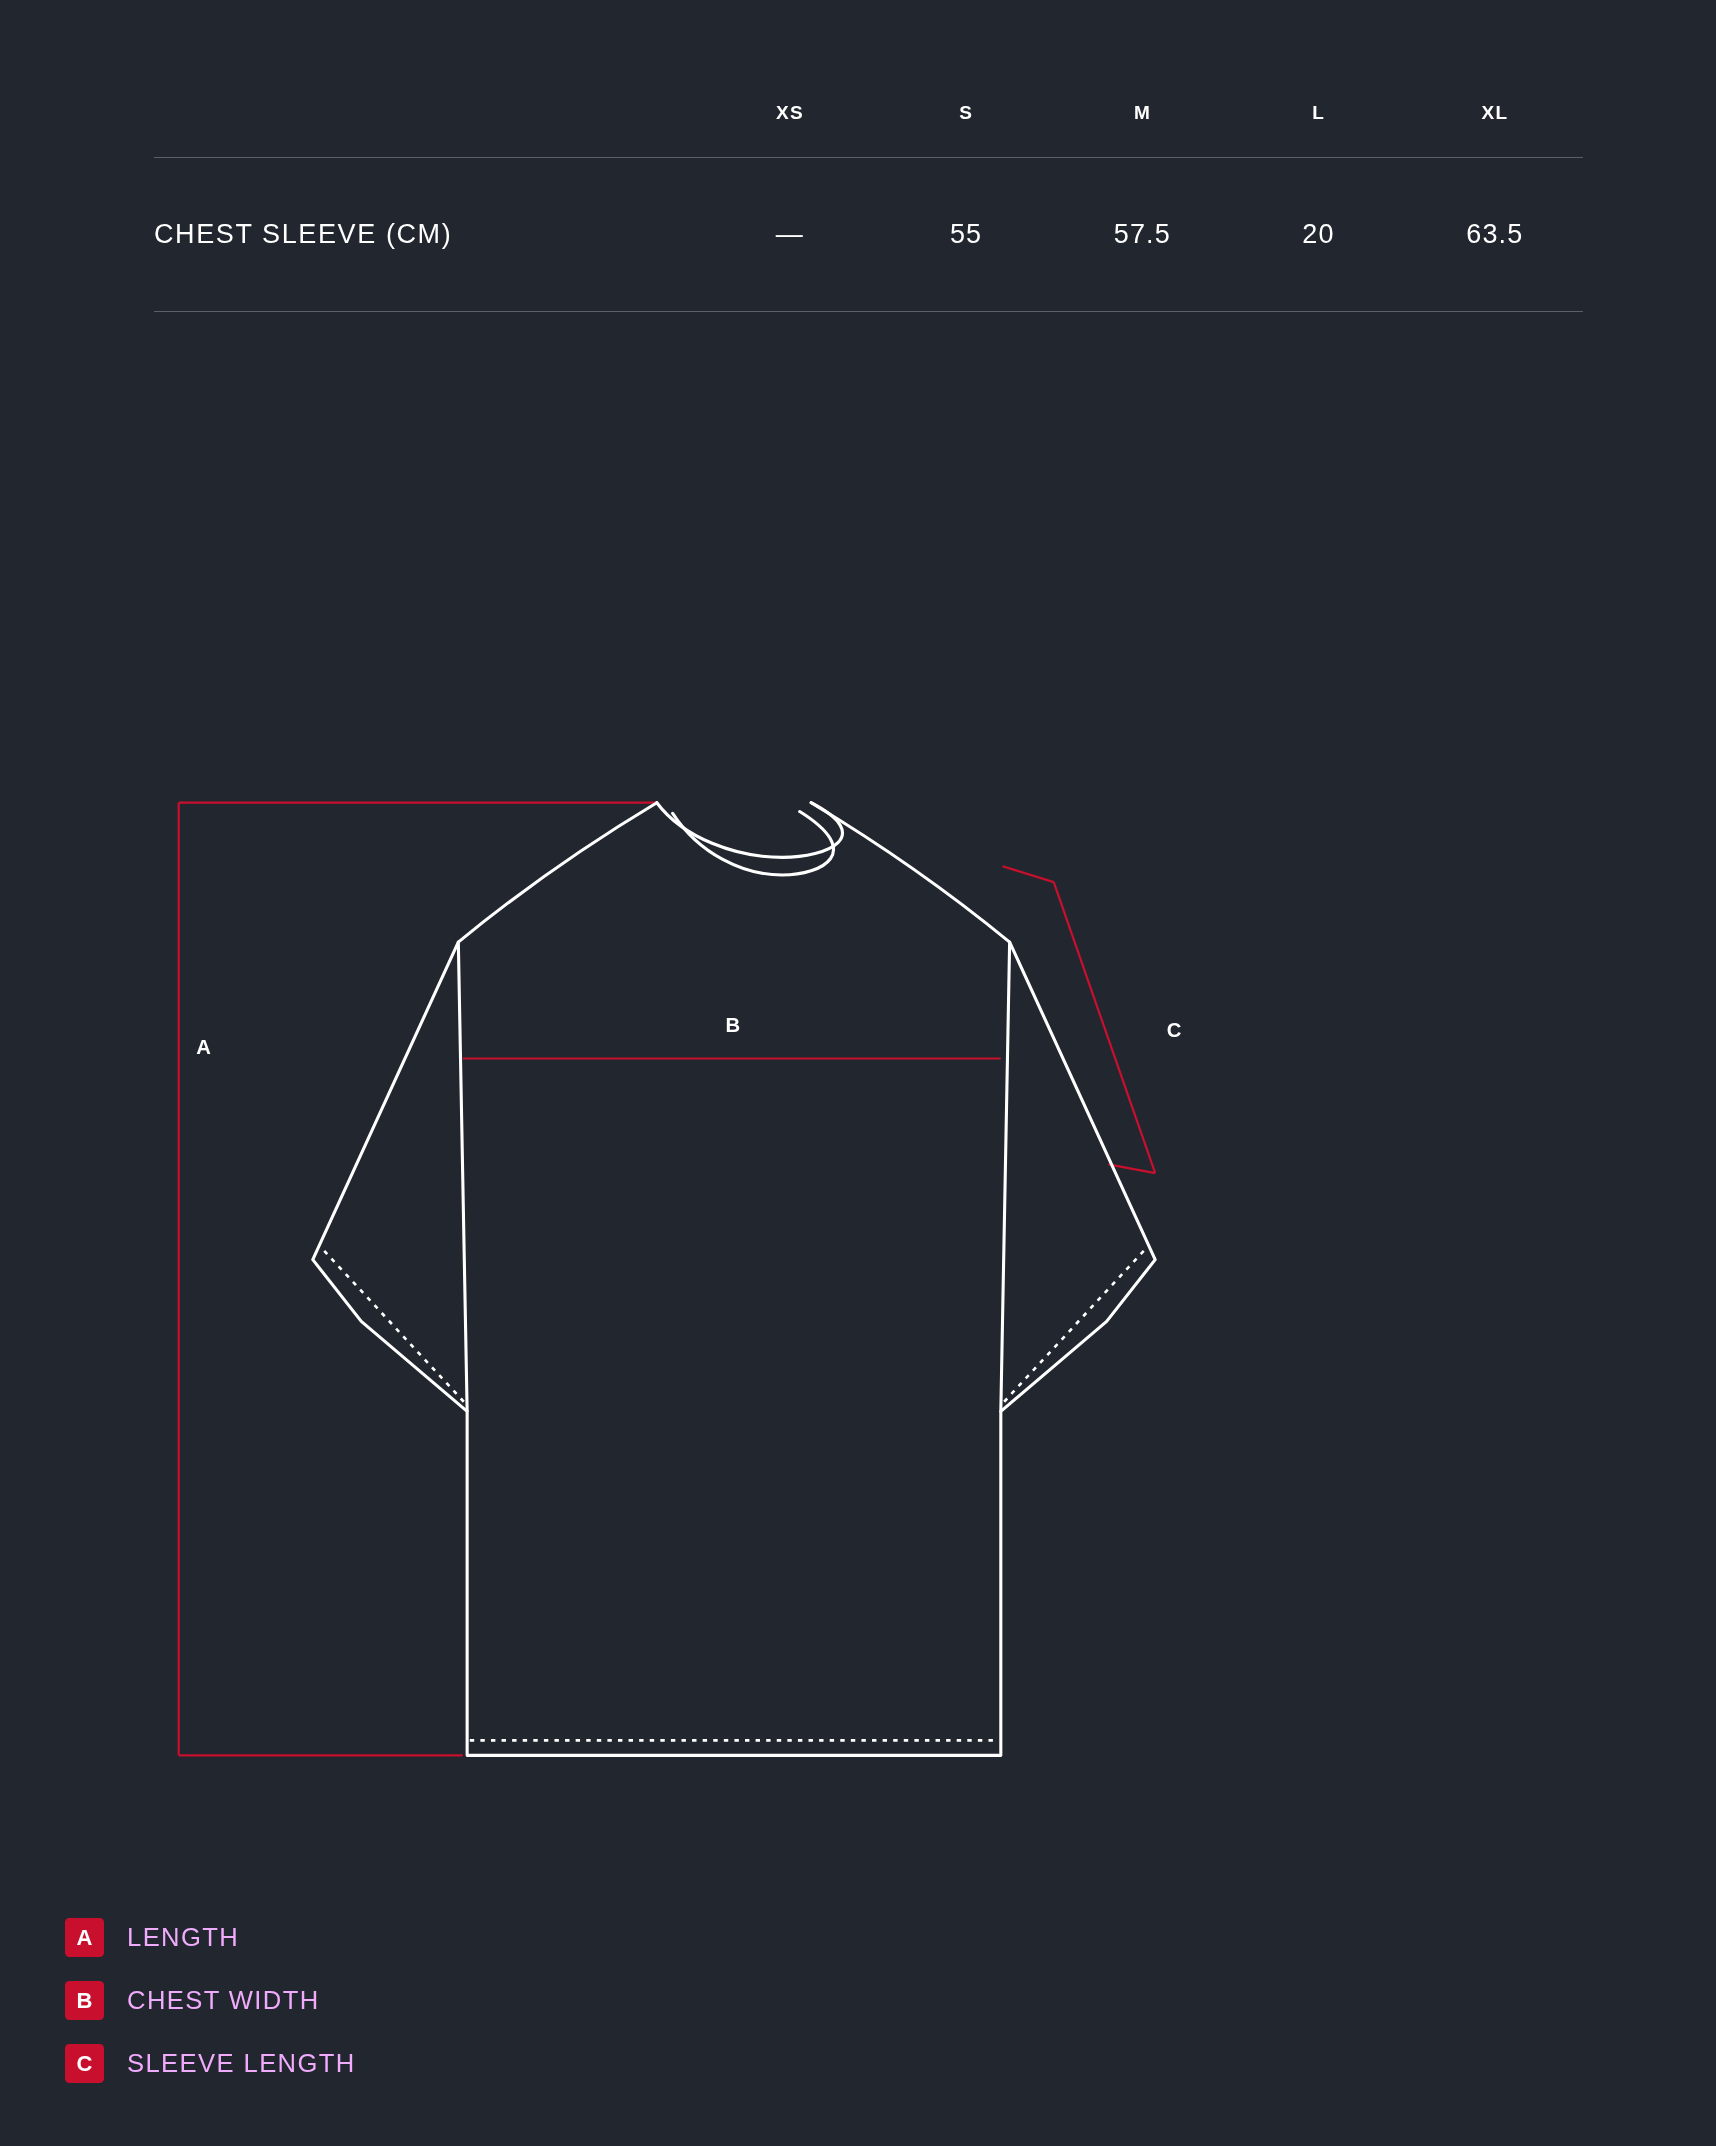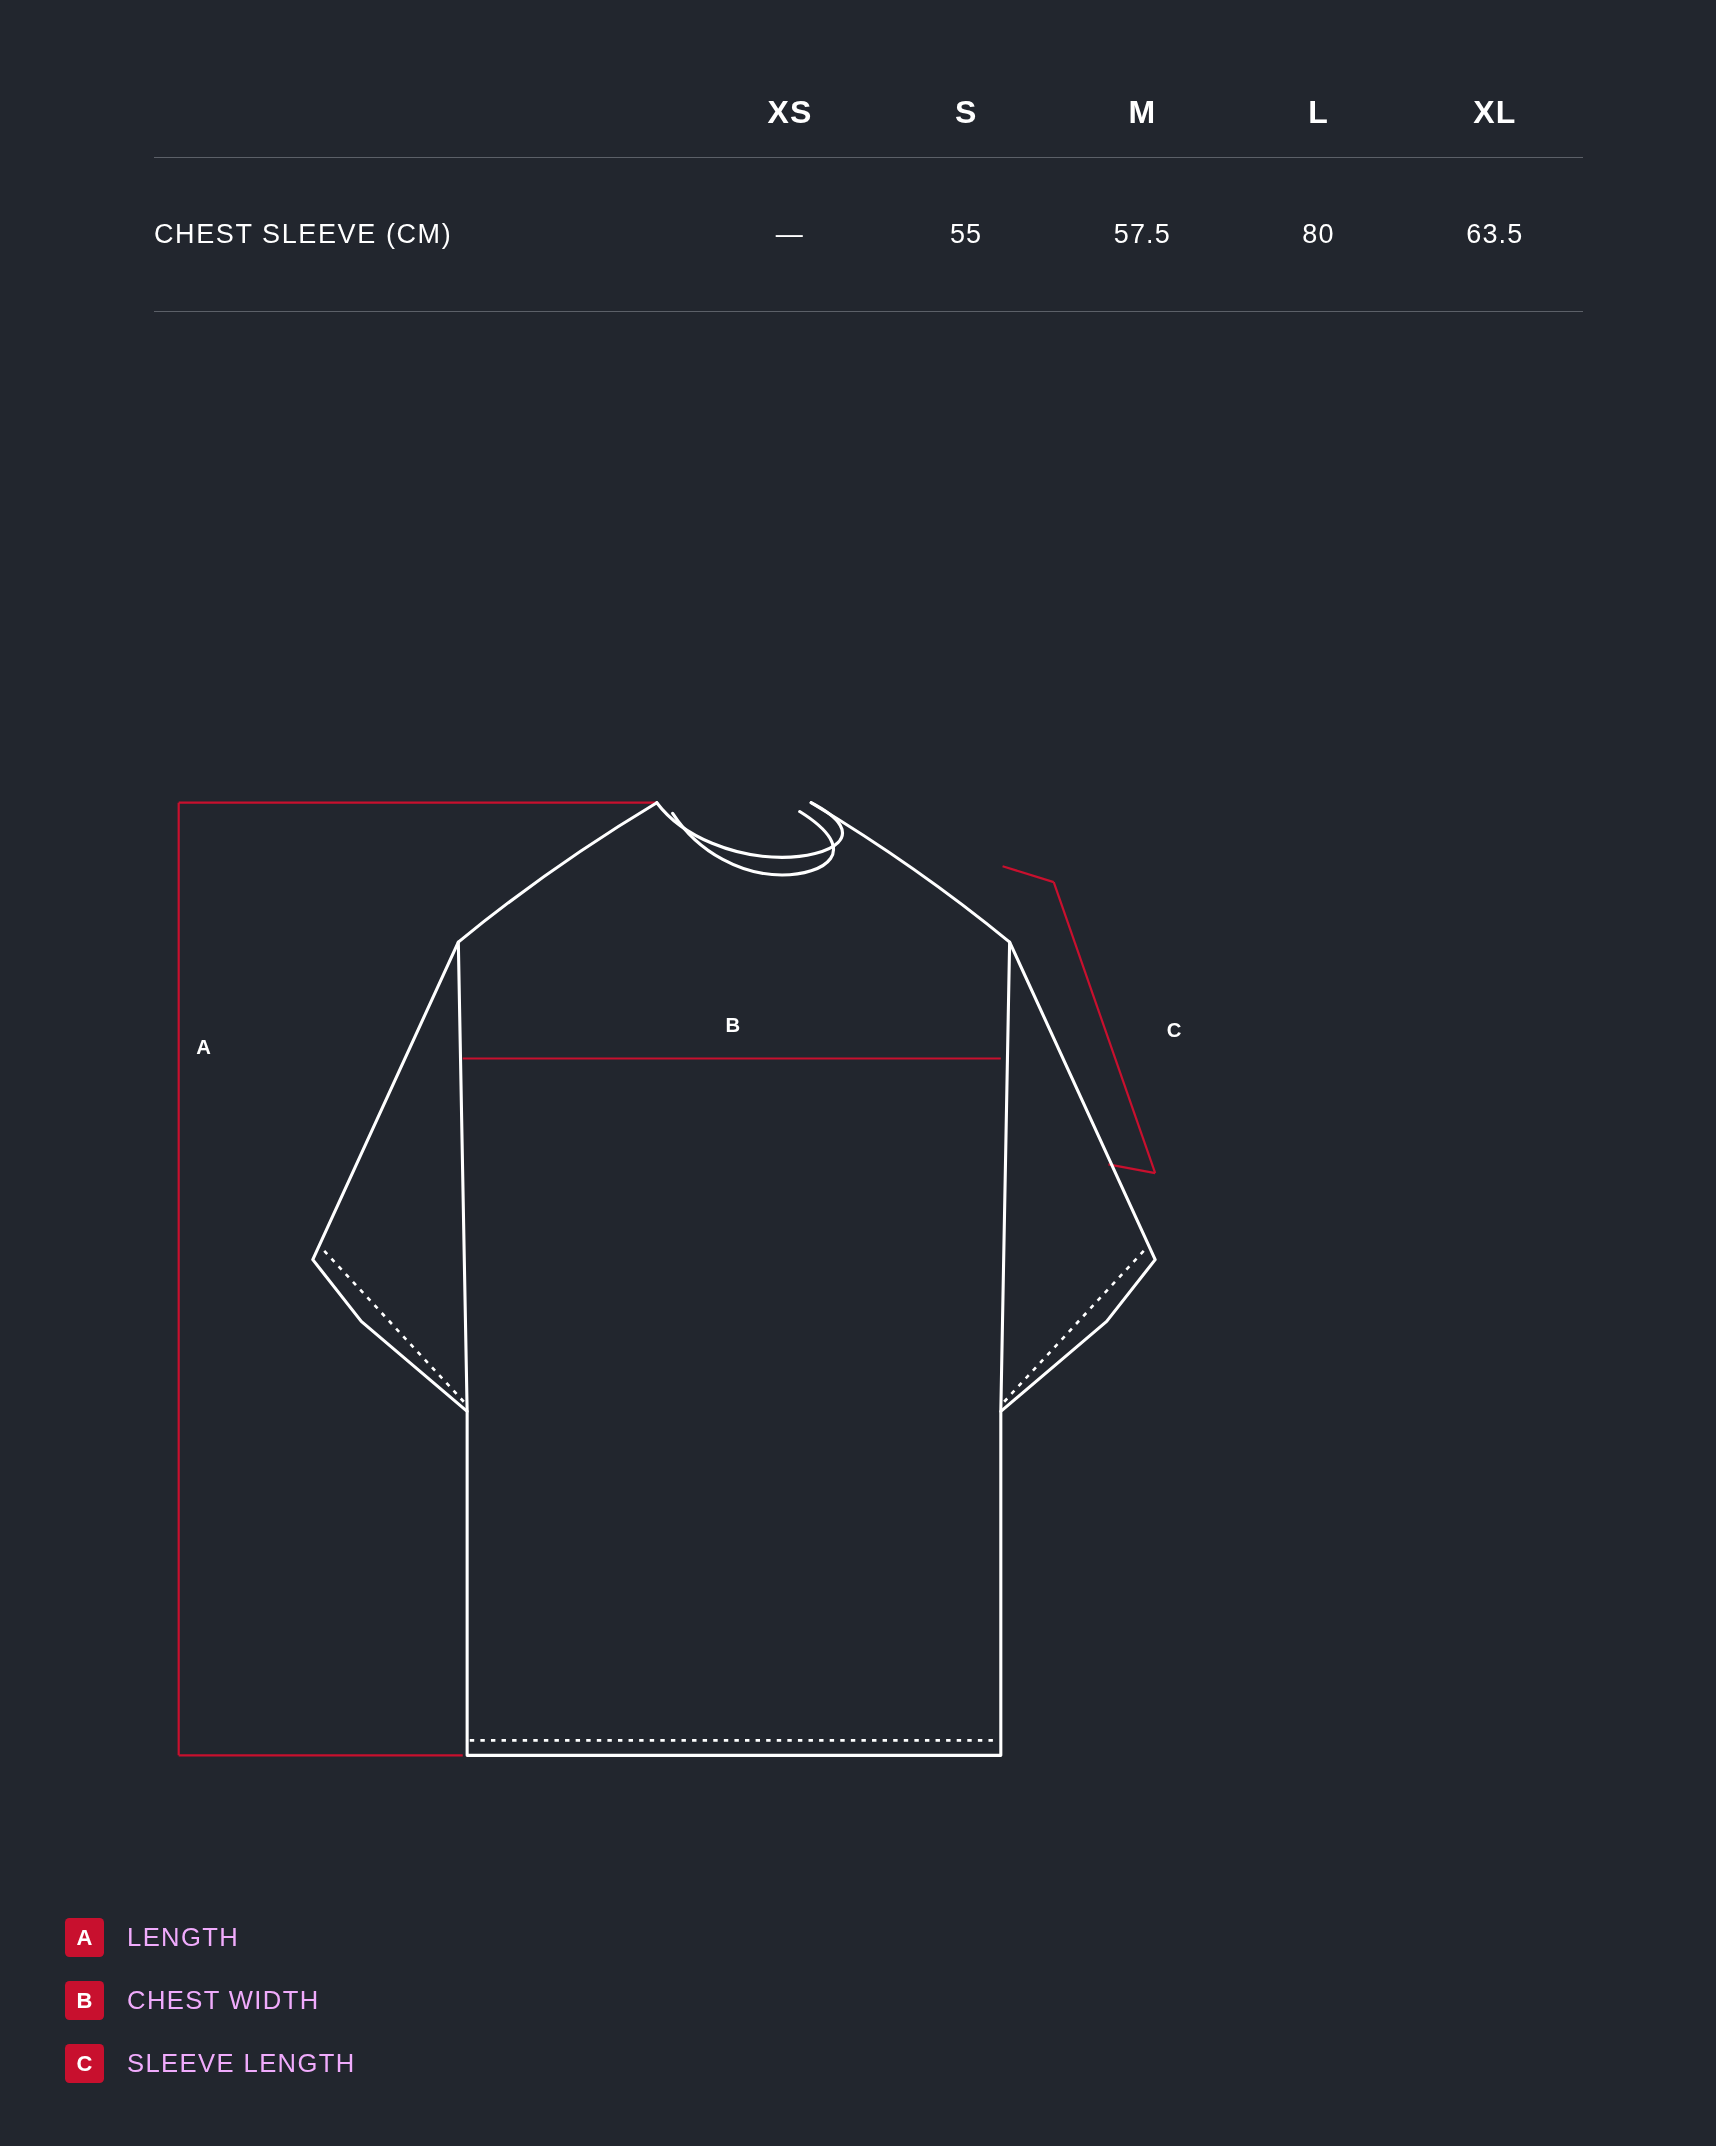--- a/index.html
+++ b/index.html
@@ -30,21 +30,21 @@
     table-layout: fixed;
   }
   table.sizes th, table.sizes td {
     padding: 0;
     margin: 0;
   }
   .col-label { width: 547px; }
   .col-size  { width: 176px; }
 
   thead th {
-    font-size: 32px;
+    font-size: 19px;
     font-weight: bold;
     letter-spacing: 1.1px;
     color: #ffffff;
     text-align: center;
     height: 88px;
     vertical-align: middle;
   }
   thead th.col-label { text-align: left; }
 
   tbody tr { height: 154px; }
@@ -128,21 +128,21 @@
         <th>L</th>
         <th>XL</th>
       </tr>
     </thead>
     <tbody>
       <tr>
         <td class="row-label">CHEST SLEEVE (CM)</td>
         <td>—</td>
         <td>55</td>
         <td>57.5</td>
-        <td>80</td>
+        <td>20</td>
         <td>63.5</td>
       </tr>
     </tbody>
   </table>
 </div>
 
 <div class="diagram">
   <svg width="1429" height="1147" viewBox="0 0 1620 1300" xmlns="http://www.w3.org/2000/svg">
 
     <g>

